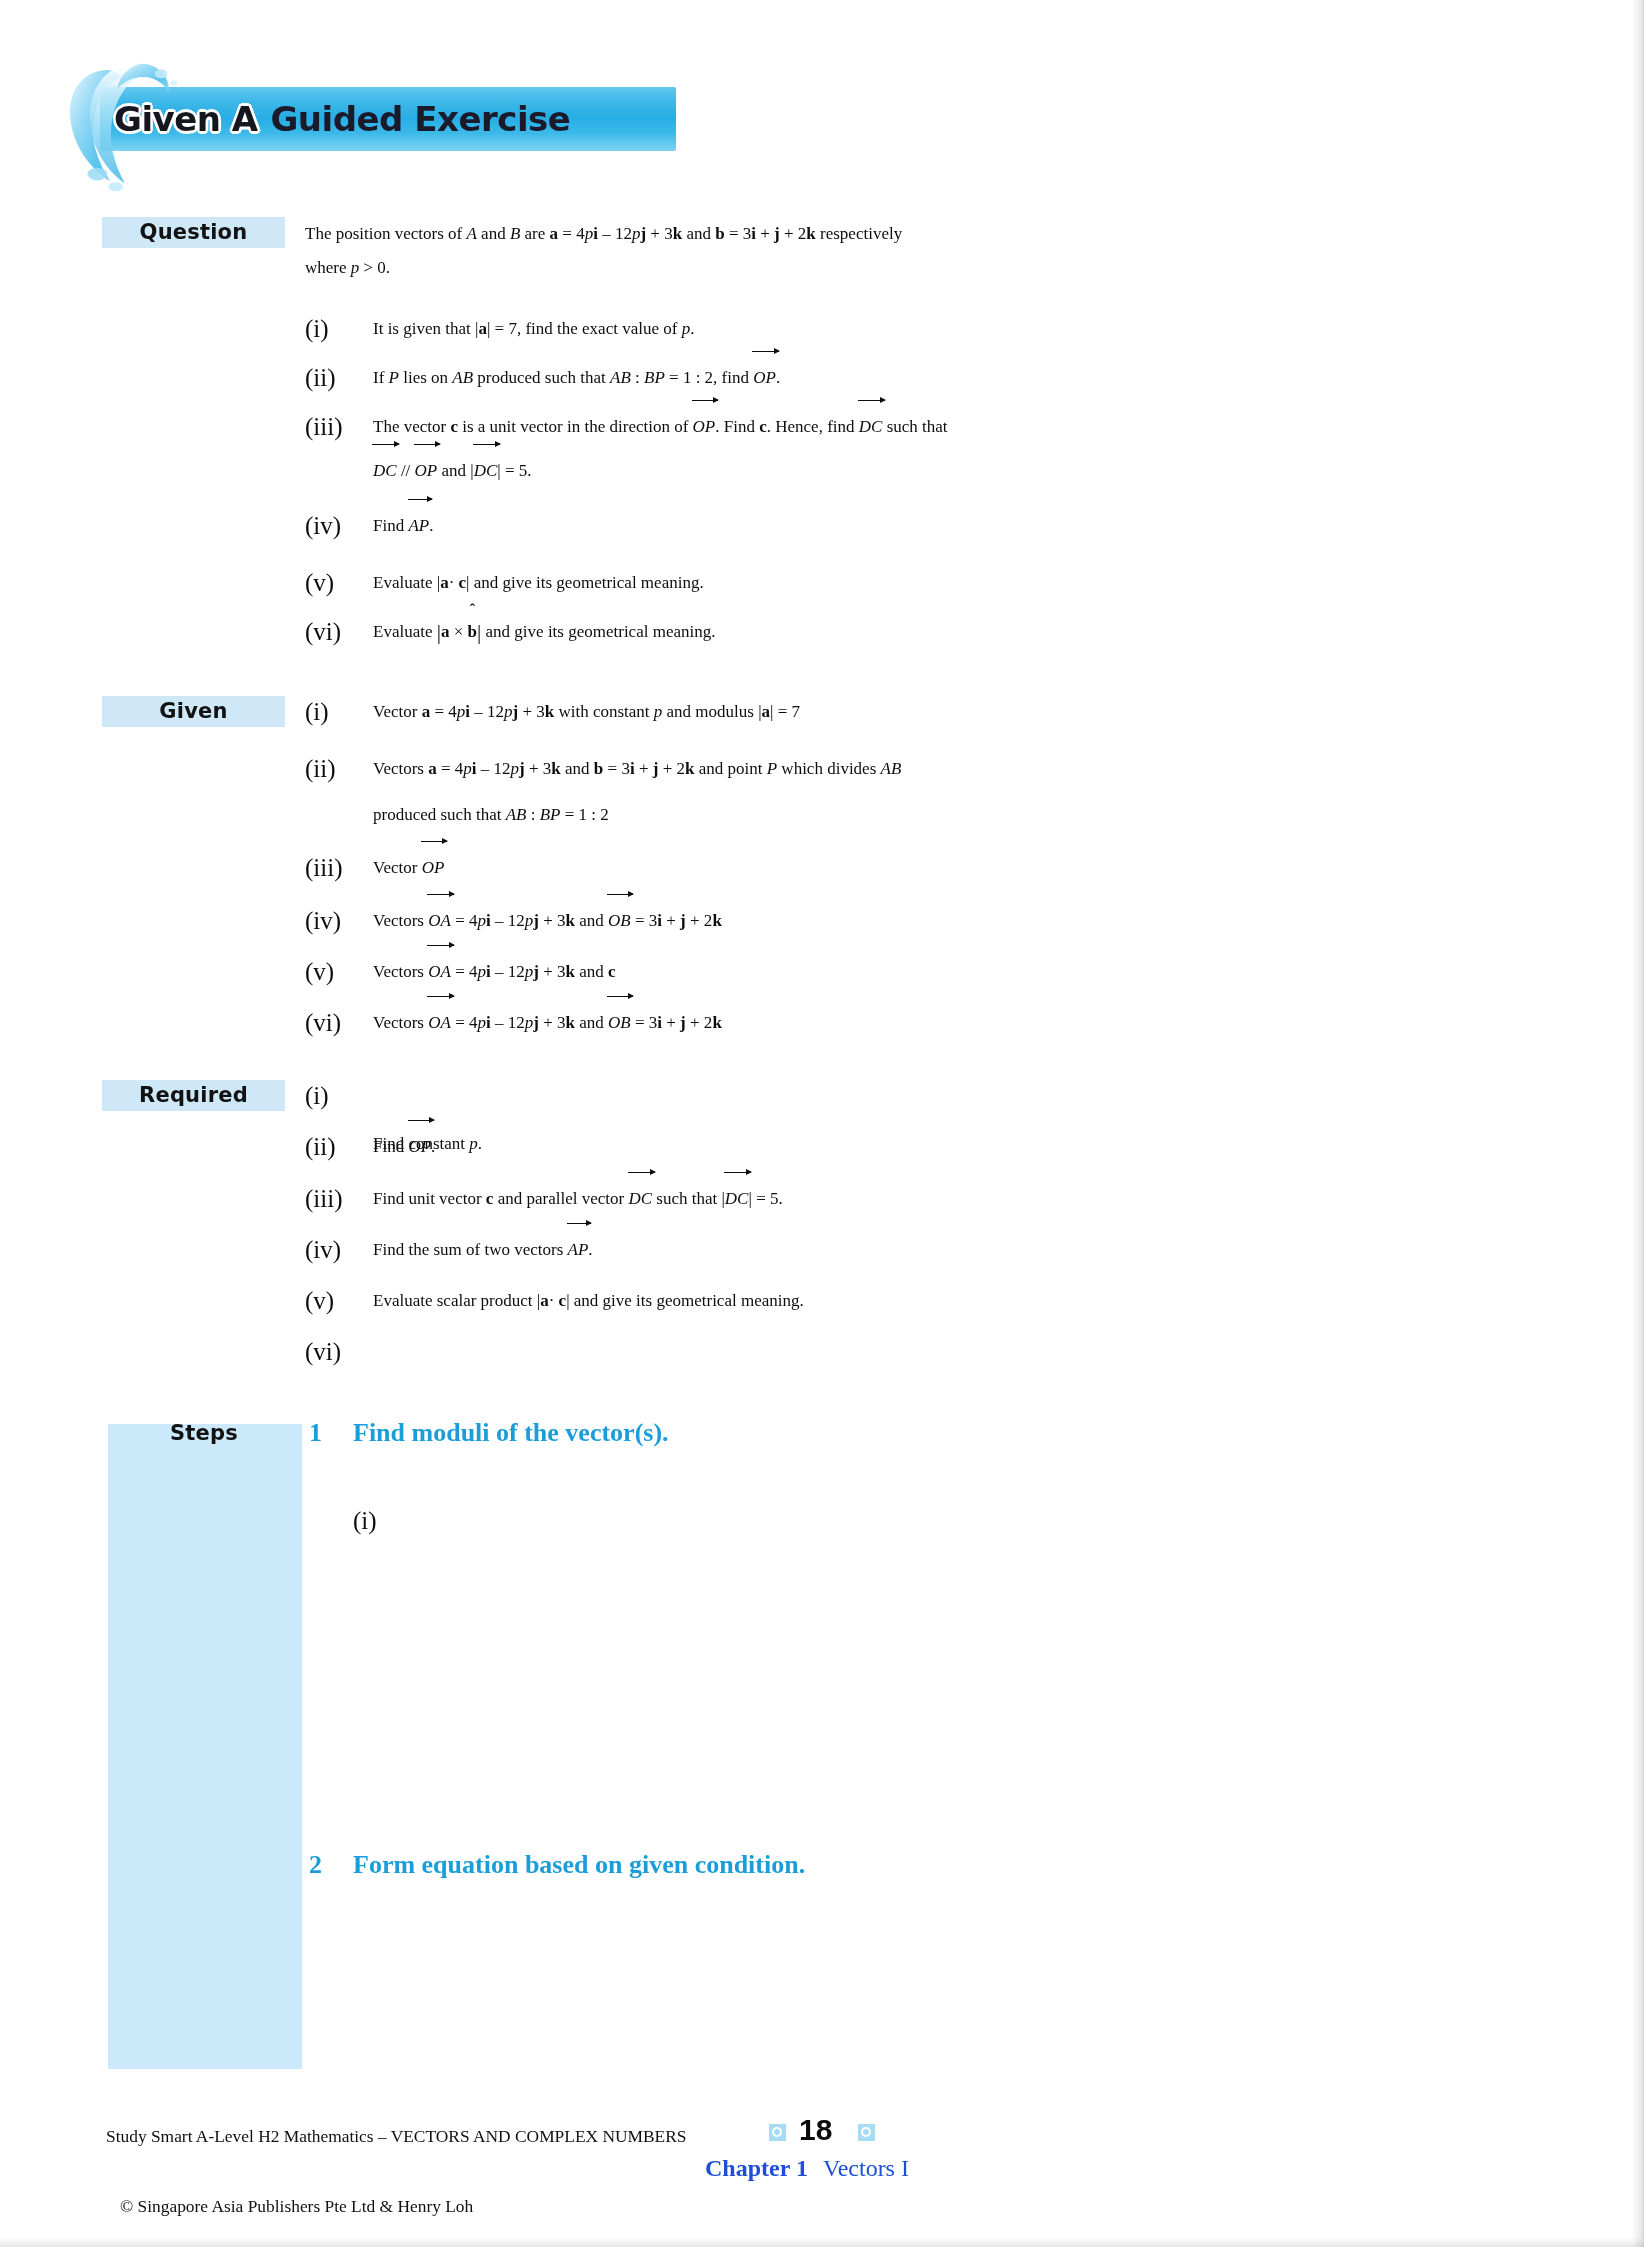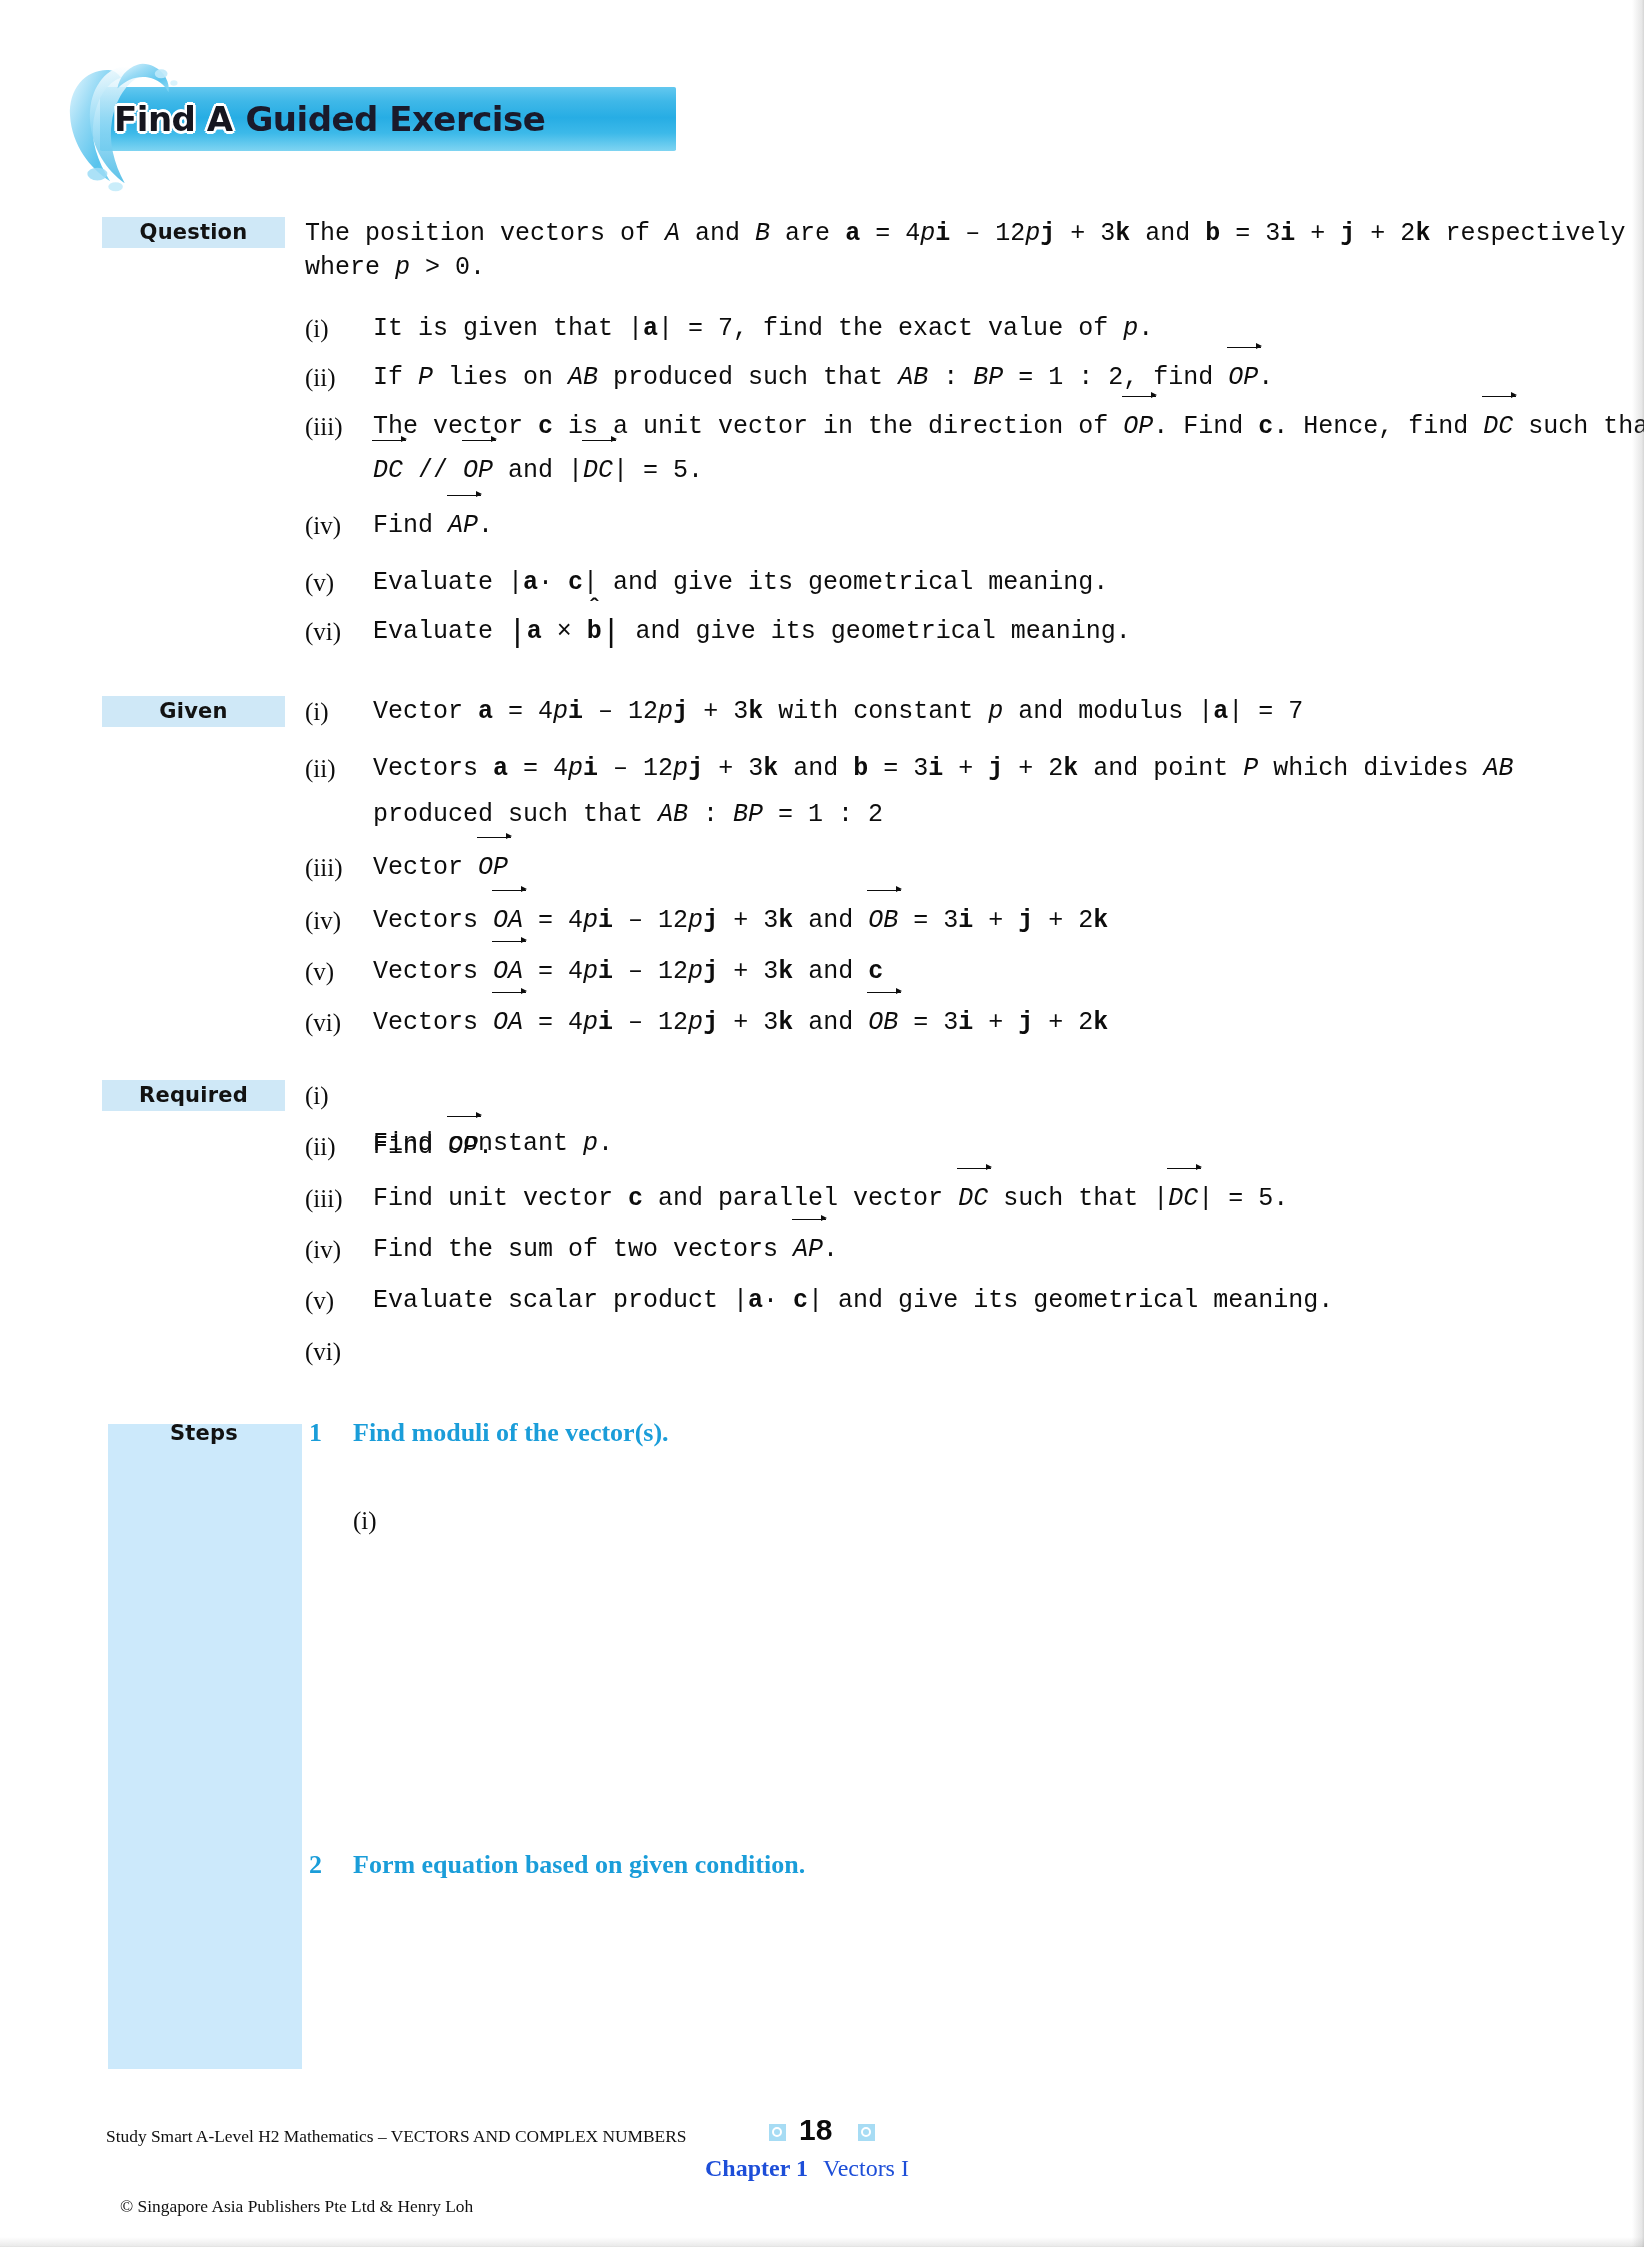--- a/index.html
+++ b/index.html
@@ -100,22 +100,22 @@
     color: #121212;
     text-align: center;
     line-height: 31px;
     height: 31px;
     letter-spacing: 0.2px;
   }
 
   
   .txt {
     position: absolute;
-    font-family: Liberation Mono, monospace;
-    font-size: 25px;
+    font-family: Liberation Serif, serif;
+    font-size: 17px;
     color: #0d0d0d;
     line-height: 35px;
     white-space: nowrap;
   }
   .roman {
     position: absolute;
     font-family: "Liberation Serif", serif;
     font-size: 25px;
     color: #0d0d0d;
     line-height: 35px;
@@ -257,21 +257,21 @@
       </defs>
       <path d="M66,22 C40,20 20,42 22,72 C24,104 44,130 66,144 C52,122 44,98 48,76 C52,52 62,36 78,30 C74,25 70,22 66,22 Z" fill="url(#wg)" opacity="0.95"></path>
       <path d="M78,18 C56,24 42,48 44,78 C46,108 62,132 82,146 C70,124 64,100 68,78 C72,54 84,36 100,28 C94,21 86,17 78,18 Z" fill="url(#wg2)" opacity="0.85"></path>
       <path d="M96,16 C84,20 76,30 74,42 C84,32 96,28 108,30 C118,32 126,38 130,46 C132,36 126,24 114,18 C108,15 101,14 96,16 Z" fill="url(#wg)" opacity="0.9"></path>
       <ellipse cx="122" cy="26" rx="7" ry="5" fill="#bfe9fa" opacity="0.9"></ellipse>
       <ellipse cx="136" cy="36" rx="4" ry="3" fill="#d6f2fc" opacity="0.9"></ellipse>
       <ellipse cx="52" cy="136" rx="11" ry="7" fill="#9cdcf6" opacity="0.85"></ellipse>
       <ellipse cx="72" cy="150" rx="8" ry="5" fill="#bde8f9" opacity="0.8"></ellipse>
     </svg>
     <div class="banner-text">
-      <span class="banner-type">Find A</span>
+      <span class="banner-type">Given A</span>
       <span class="banner-rest">Guided Exercise</span>
     </div>
   </div>
 
   <div class="label-badge" style="left:102px; top:217px; width:183px;">Question</div>
 
   <div class="txt" style="left:305px; top:216px;">
     The position vectors of <i>A</i> and <i>B</i> are <b>a</b> = 4<i>p</i><b>i</b> – 12<i>p</i><b>j</b> + 3<b>k</b> and <b>b</b> = 3<b>i</b> + <b>j</b> + 2<b>k</b> respectively
   </div>
   <div class="txt" style="left:305px; top:250px;">

